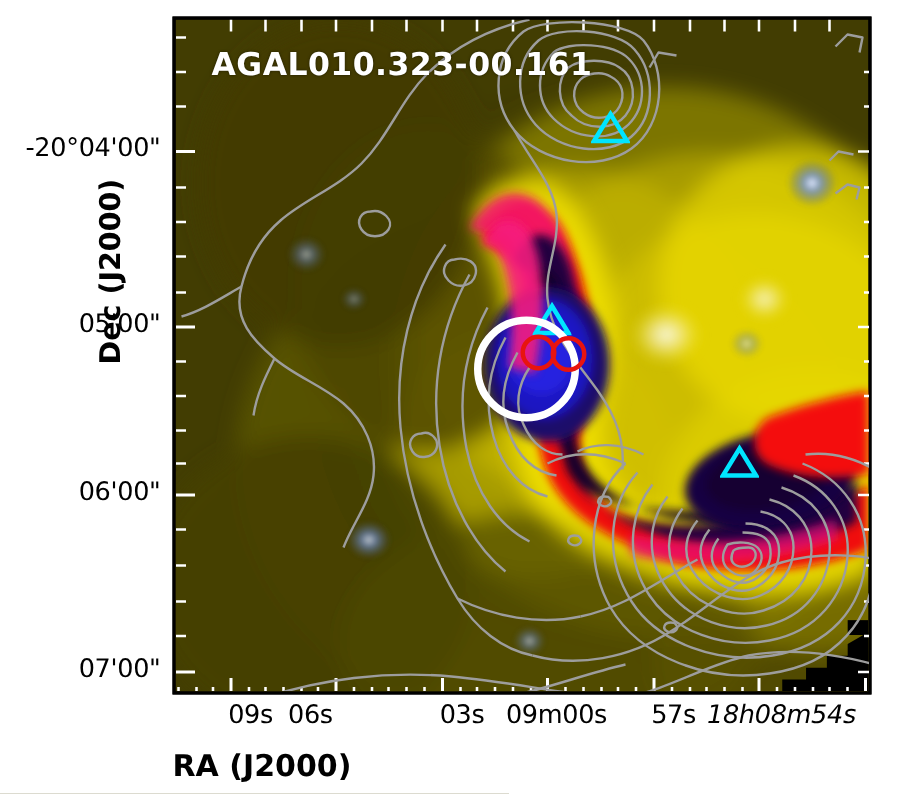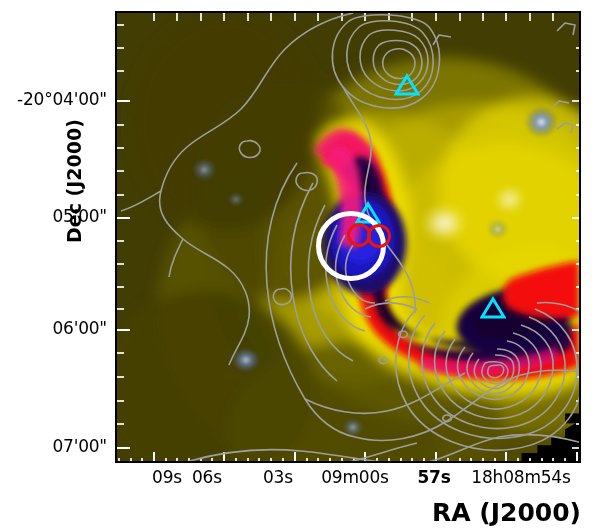--- a/index.html
+++ b/index.html
@@ -23,21 +23,21 @@
   }
   #ylabels .ticklabel{ text-align:right; }
 
   #ylabel-text{
     position:absolute;left:-6px;top:170px;width:160px;
     transform:rotate(-90deg);transform-origin:center center;
     text-align:center;font-size:19px;font-weight:bold;color:#000;
   }
   #xlabel-text{
     position:absolute;left:115px;top:498px;width:466px;
-    text-align:right;font-size:25px;font-weight:bold;color:#000;
+    text-align:left;font-size:20px;font-weight:bold;color:#000;
   }
 
   
   #source-title{
     position:absolute;left:24px;top:18px;
     color:#ffffff;font-size:21px;font-weight:bold;
     letter-spacing:0.3px;
     text-shadow:0 0 2px rgba(0,0,0,.55);
     z-index:40;pointer-events:none;
   }
@@ -62,24 +62,24 @@
     <div class="ticklabel" style="left:4px;top:206px;width:103px;text-align:right;">05'00"</div>
     <div class="ticklabel" style="left:4px;top:318px;width:103px;text-align:right;">06'00"</div>
     <div class="ticklabel" style="left:4px;top:436px;width:103px;text-align:right;">07'00"</div>
   </div>
 
   <div id="ylabel-text">Dec (J2000)</div>
 
   <div id="xlabels">
     <div class="ticklabel" style="left:122px;top:467px;width:60px;text-align:right;">09s</div>
     <div class="ticklabel" style="left:192px;top:467px;width:60px;">06s</div>
-    <div class="ticklabel" style="left:263px;top:467px;width:60px;text-align:left;">03s</div>
-    <div class="ticklabel" style="left:305px;top:467px;width:100px;text-align:center;">09m00s</div>
-    <div class="ticklabel" style="left:404px;top:467px;width:60px;text-align:center;font-weight:bold;">57s</div>
-    <div class="ticklabel" style="left:456px;top:467px;width:130px;text-align:center;">18h08m54s</div>
+    <div class="ticklabel" style="left:263px;top:467px;width:60px;text-align:right;">03s</div>
+    <div class="ticklabel" style="left:321px;top:467px;width:100px;text-align:center;">09m00s</div>
+    <div class="ticklabel" style="left:404px;top:467px;width:60px;text-align:right;">57s</div>
+    <div class="ticklabel" style="left:456px;top:467px;width:130px;text-align:center;font-style:italic;">18h08m54s</div>
   </div>
 
   <div id="xlabel-text">RA (J2000)</div>
 
   <div id="plot-area">
 
     <svg id="image-canvas" viewBox="0 0 466 452" preserveAspectRatio="none">
       <defs>
         <radialGradient id="gYellowCore" cx="50%" cy="50%" r="50%">
           <stop offset="0%" stop-color="#fff200"></stop>
@@ -423,14 +423,15 @@
 
     <svg class="marker-tri" style="left:363px;top:283px;width:26px;height:24px;">
       <polygon points="13,3 24,21 2,21" fill="none" stroke="#00e5ff" stroke-width="3"></polygon>
     </svg>
 
     <div id="white-circle" class="marker-circ" style="left:199px;top:198px;width:70px;height:70px;"></div>
 
     <div class="marker-circ red-circle" style="left:230px;top:210px;width:24px;height:24px;"></div>
     <div class="marker-circ red-circle" style="left:250px;top:211px;width:24px;height:24px;"></div>
 
+    <div id="source-title">AGAL010.323-00.161</div>
   </div>
 </div>
 
 </body></html>

